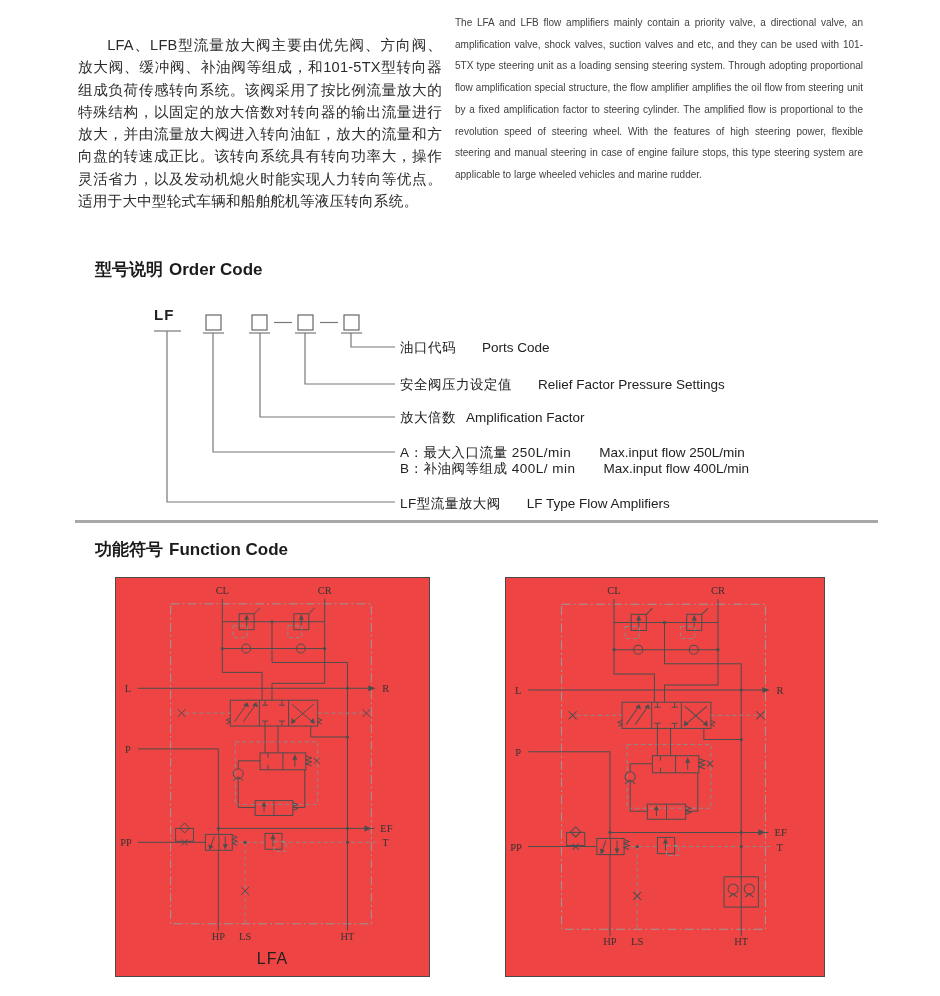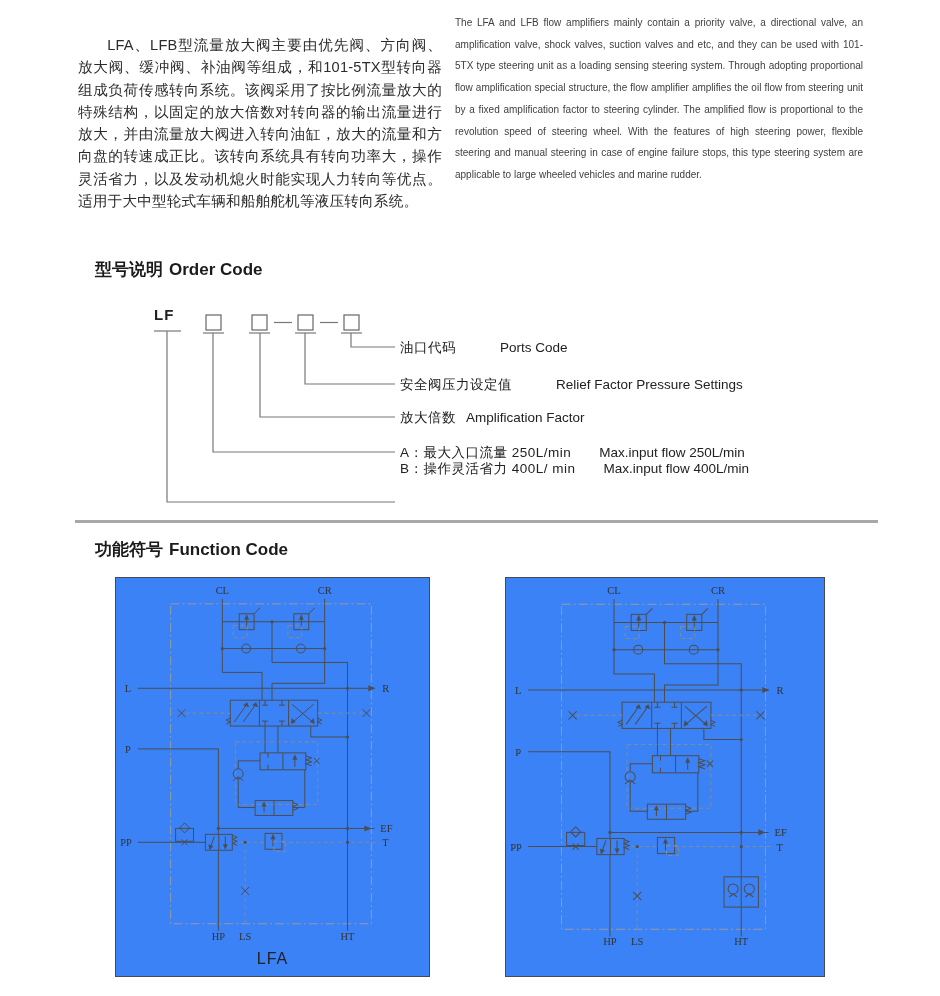--- a/index.html
+++ b/index.html
@@ -19,26 +19,26 @@
   .section-heading { position:absolute; font-size:17px; font-weight:700; color:#1b1b1b; }
   .section-heading .en { margin-left:6px;text-align:center; }
   #order-heading { left:95px; top:258px; }
   #func-heading  { left:95px; top:538px; }
 
   #order-diagram { position:absolute; left:75px; top:300px; width:810px; height:215px; }
   #order-diagram svg { position:absolute; left:0; top:0; }
   .lf-prefix { position:absolute; left:79px; top:6px; font-size:15px; font-weight:700; color:#222; letter-spacing:1px; }
   .oc-row { position:absolute; left:325px; white-space:nowrap; font-size:13.5px; color:#222; }
   .oc-row .zh { letter-spacing:.5px; }
-  .oc-row .en { margin-left:44px; }
+  .oc-row .en { margin-left:26px; }
   .oc-row .en2 { margin-left:28px; }
 
   .divider { position:absolute; left:75px; top:520px; width:803px; height:3px; background:#a8a8a8; }
 
-  .panel { position:absolute; top:577px; height:400px; border:1.5px solid #4a4a4a; background:#3b82f6; }
+  .panel { position:absolute; top:577px; height:400px; border:1.5px solid #4a4a4a; background:#ef4444; }
   #panel-lfa { left:115px; width:315px; }
   #panel-lfb { left:505px; width:320px; }
   .panel svg { display:block; width:100%; height:auto; }
   .panel-label { position:absolute; left:0; top:372px; width:100%; text-align:center;
     font-size:16px; font-weight:500; color:#222; letter-spacing:1px; }
 
   
   .schem path, .schem line, .schem rect, .schem circle, .schem polyline { stroke:#4d4d4d; stroke-width:1; fill:none; }
   .schem .dd   { stroke:#9a9a9a; stroke-dasharray:9 3 2 3; }
   .schem .dsh  { stroke:#8a8a8a; stroke-dasharray:4 3; }
@@ -90,21 +90,24 @@
   <div class="oc-row" style="top:76px">
     <span class="zh">安全阀压力设定值</span><span class="en">Relief Factor Pressure Settings</span>
   </div>
   <div class="oc-row" style="top:109px">
     <span class="zh">放大倍数</span><span class="en" style="margin-left:10px">Amplification Factor</span>
   </div>
   <div class="oc-row" style="top:144px">
     <span class="zh">A：最大入口流量 250L/min</span><span class="en2">Max.input flow 250L/min</span>
   </div>
   <div class="oc-row" style="top:160px">
-    <span class="zh">B：操作灵活省力 400L/ min</span><span class="en2">Max.input flow 400L/min</span>
+    <span class="zh">B：补油阀等组成 400L/ min</span><span class="en2">Max.input flow 400L/min</span>
+  </div>
+  <div class="oc-row" style="top:195px">
+    <span class="zh">LF型流量放大阀</span><span class="en">LF Type Flow Amplifiers</span>
   </div>
 </div>
 
 <div class="divider"></div>
 
 <div class="section-heading" id="func-heading">
   <span>功能符号</span><span class="en">Function Code</span>
 </div>
 
 <div class="panel" id="panel-lfa">

